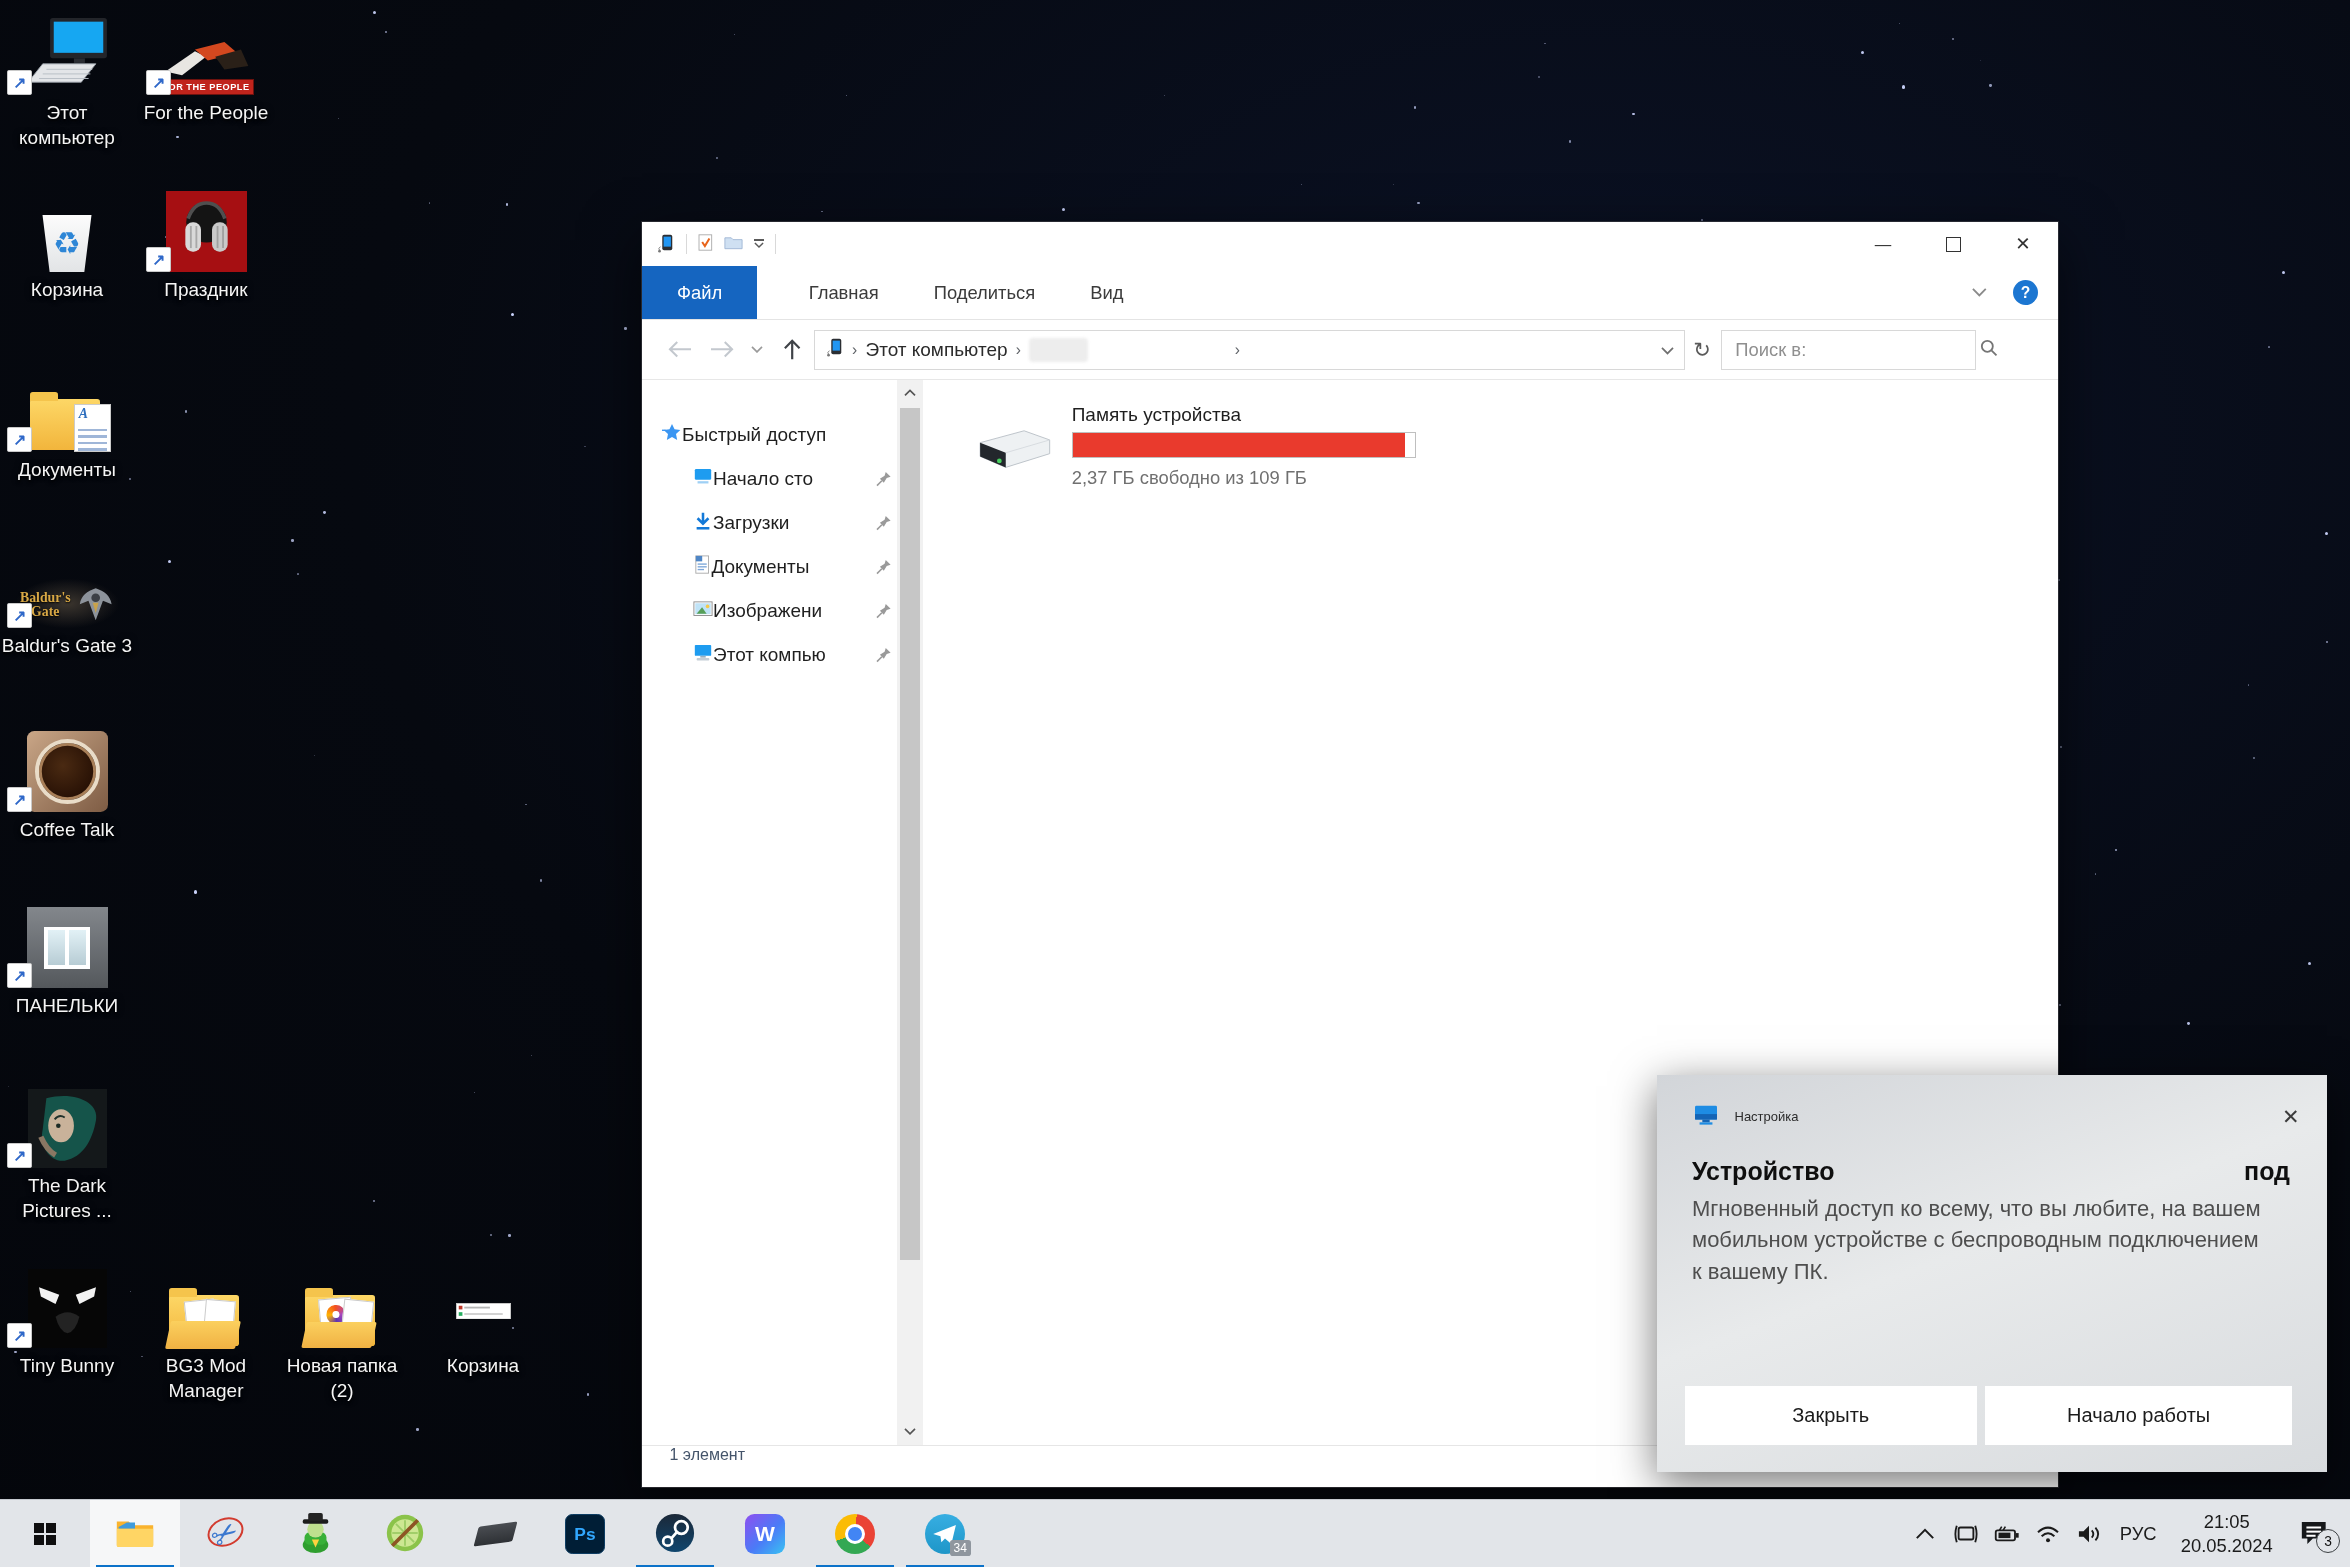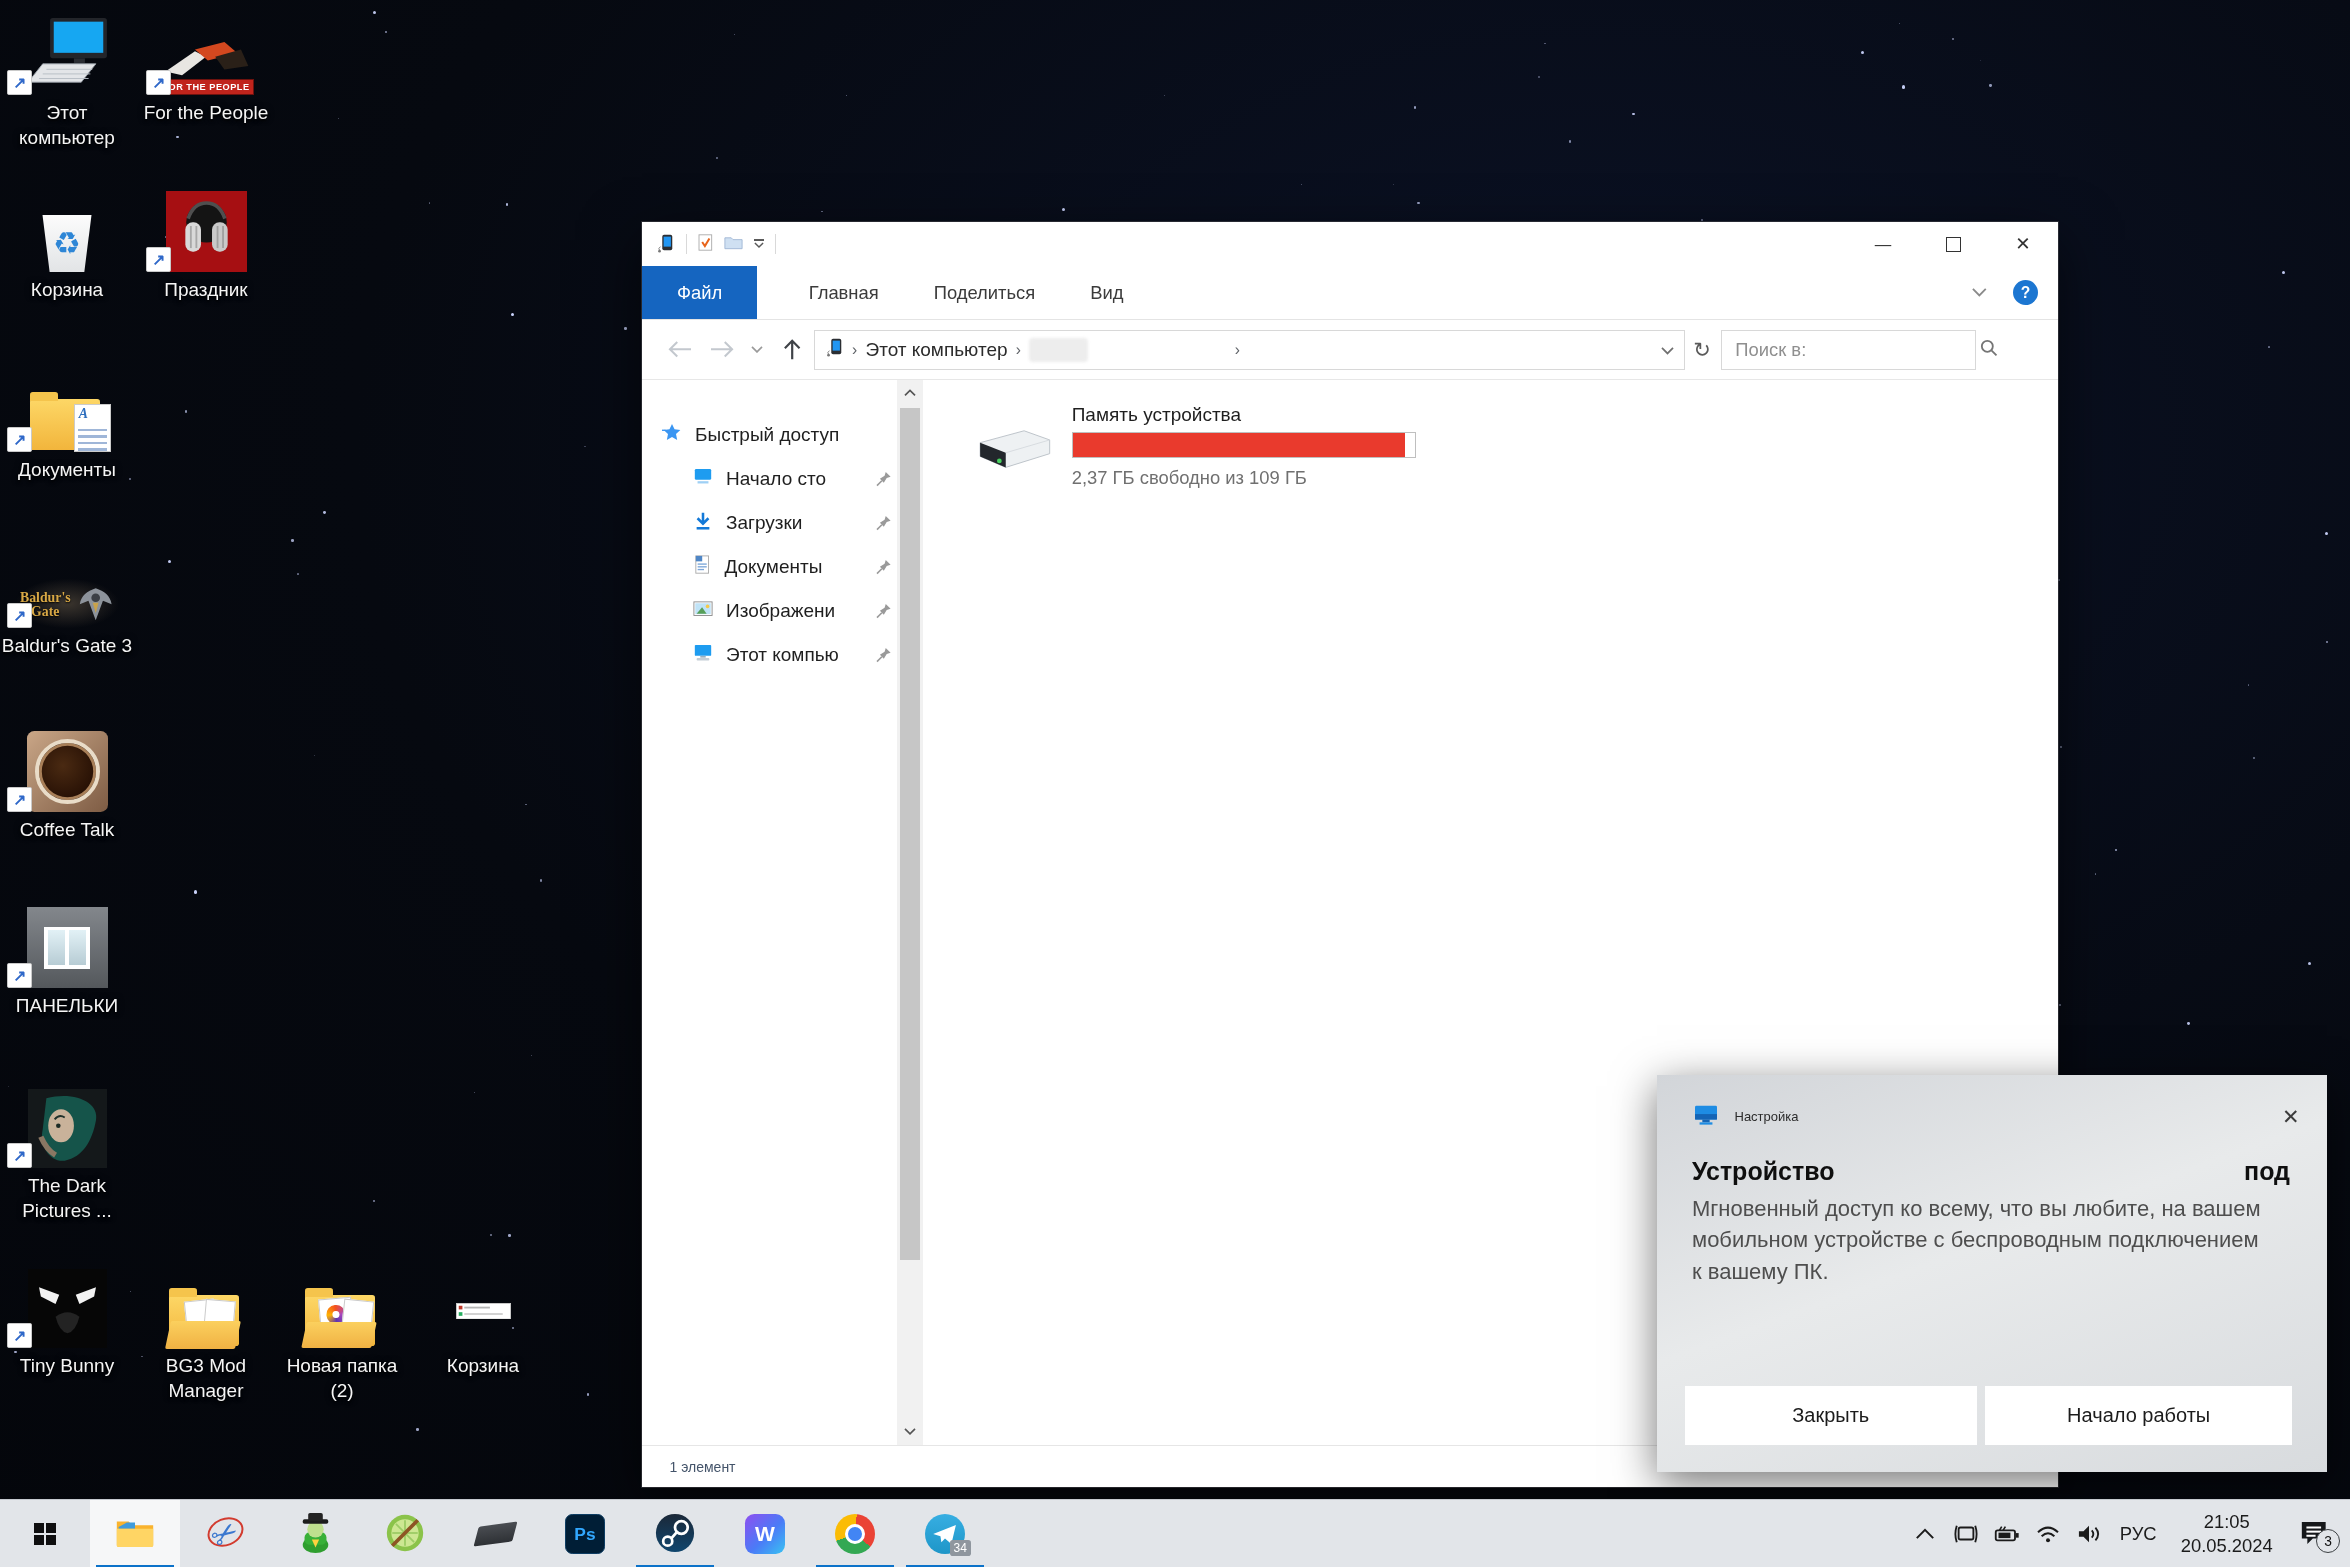--- a/index.html
+++ b/index.html
@@ -83,37 +83,37 @@
   .addr-dd{margin-left:auto;color:#707070;}
   .refresh{width:35px;text-align:center;font-size:21px;color:#5a5a5a;}
   .searchbox{width:255px;height:40px;border:0.9px solid #d8d8d8;display:flex;align-items:center;
              box-sizing:border-box;padding:0 11px;margin-left:1.8px;}
   .searchbox input{border:0;outline:0;flex:1;font-size:18.4px;color:#333;background:transparent;
                    font-family:"Liberation Sans",sans-serif;}
   .searchbox input::placeholder{color:#8f8f8f;opacity:1;}
 
   .mainarea{flex:1;display:flex;min-height:0;}
   .sidebar{width:255px;padding-top:33px;flex:0 0 auto;}
-  .side-item{height:44px;display:flex;align-items:center;gap:13px;padding-left:51px;font-size:19px;
+  .side-item{height:44px;display:flex;align-items:center;padding-left:51px;font-size:19px;
              color:#1f1f1f;position:relative;white-space:nowrap;}
   .side-root{padding-left:20px;}
   .side-pin{position:absolute;right:5.5px;top:13px;}
   .vscroll{width:26px;background:#f1f1f1;position:relative;flex:0 0 auto;}
   .vs-arrow{position:absolute;left:0;width:100%;height:26px;display:flex;align-items:center;justify-content:center;}
   .vs-up{top:0;} .vs-down{bottom:0;}
   .vs-thumb{position:absolute;left:2.8px;right:2.8px;top:27.5px;height:80%;background:#c6c6c6;}
   .content{flex:1;padding:24px 0 0 48px;}
   .fileitem{display:flex;gap:14.7px;width:459px;}
   .fi-icon{width:86px;padding-top:22px;flex:0 0 auto;}
   .fi-title{font-size:19px;color:#1f1f1f;margin-bottom:6.4px;}
   .fi-bar{width:344px;height:26px;border:0.9px solid #bfbfbf;background:#fff;box-sizing:border-box;margin-bottom:8.3px;}
   .fi-fill{height:100%;background:#e93a2d;}
   .fi-cap{font-size:18.4px;color:#707070;}
-  .statusbar{height:41px;border-top:0.9px solid #e6e6e6;display:flex;align-items:center;
-             padding-left:27.5px;font-size:14px;color:#44546a;flex:0 0 auto;}
+  .statusbar{height:41px;border-top:0.9px solid #e6e6e6;display:flex;align-items:flex-start;
+             padding-left:27.5px;font-size:16px;color:#44546a;flex:0 0 auto;}
 
   
   #notification{position:absolute;left:1657px;top:1075px;width:670px;height:397px;z-index:3;
                 background:linear-gradient(160deg,#d2d5d9 0%,#e8eaeb 45%,#d8dbde 100%);
                 box-shadow:0 11px 41px rgba(0,0,0,.55);}
   .ntf-header{display:flex;align-items:center;gap:16.5px;padding:29px 27.5px 0 37px;}
   .ntf-app{font-size:13px;color:#2b2b2b;flex:1;}
   .ntf-close{color:#3c3c3c;font-size:21px;}
   .ntf-title{display:flex;justify-content:space-between;align-items:baseline;
              padding:27.5px 37px 0 35px;font-weight:bold;font-size:25px;color:#0f0f0f;}

